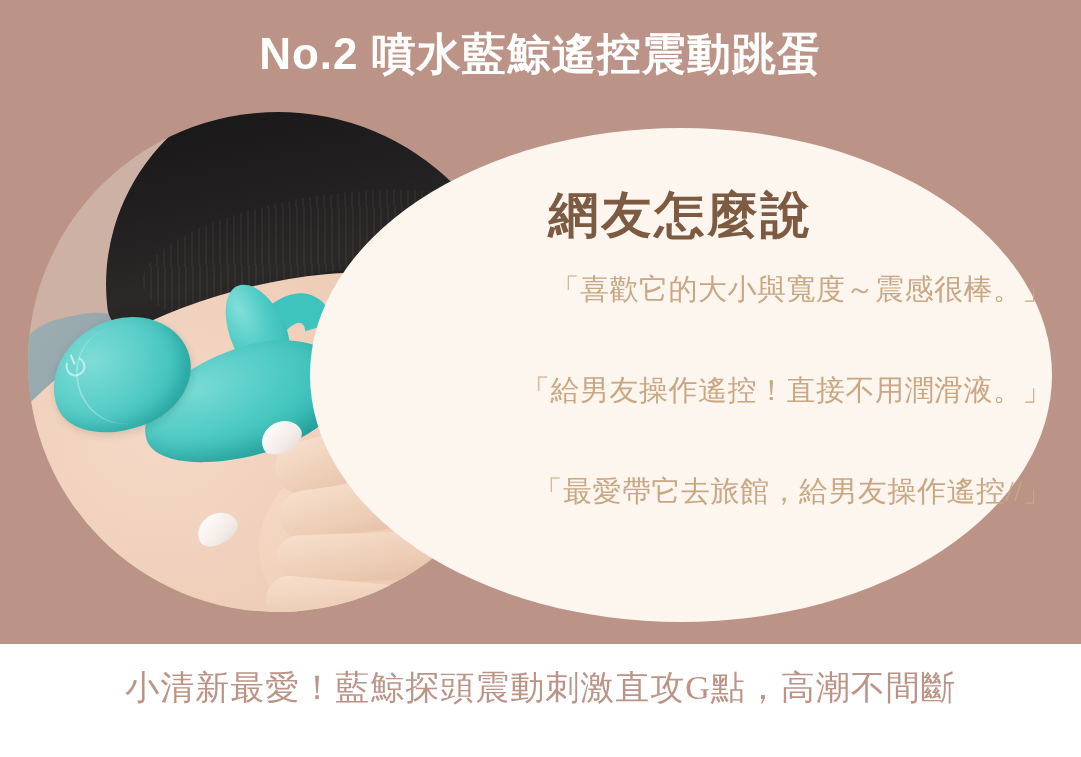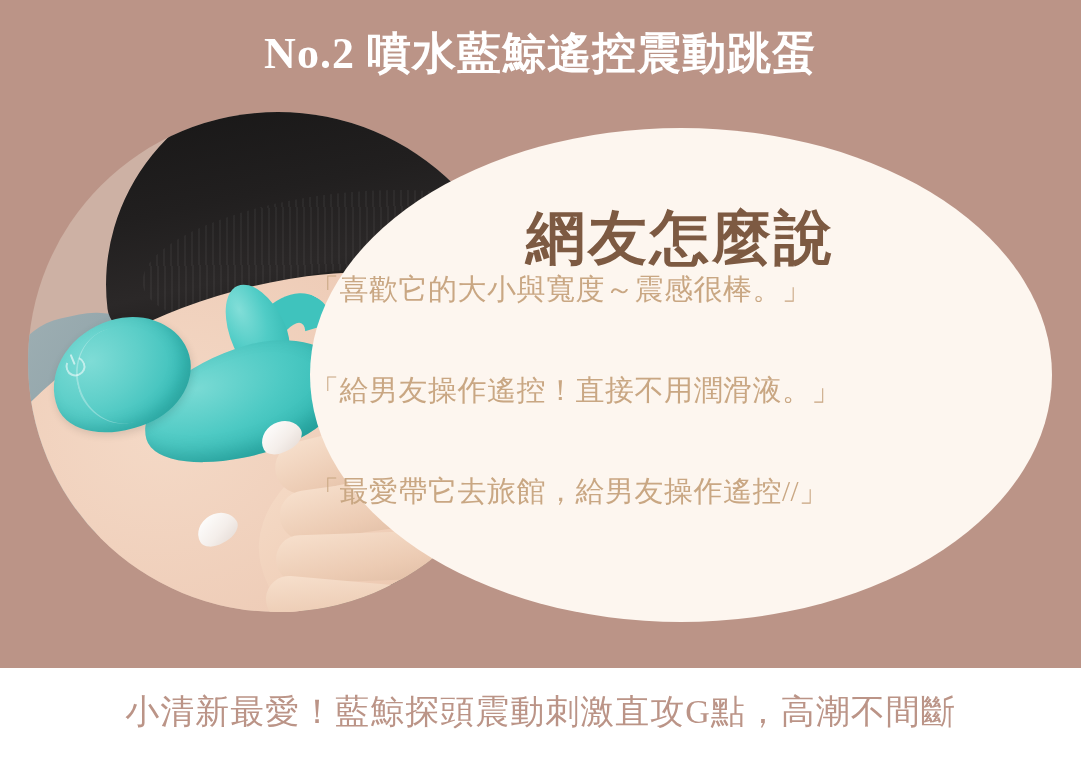--- a/index.html
+++ b/index.html
@@ -36,21 +36,21 @@
     position: absolute;
     left: 0;
     top: 26px;
     width: 1081px;
     text-align: center;
     color: #ffffff;
     font-size: 44px;
     font-weight: 700;
     letter-spacing: 1px;
     line-height: 1.25;
-    font-family: Liberation Serif, serif;
+    font-family: Liberation Sans, sans-serif;
     z-index: 6;
     white-space: nowrap;
   }
 
   
   .photo-circle {
     position: absolute;
     left: 28px;
     top: 112px;
     width: 500px;
@@ -271,55 +271,55 @@
     width: 742px;
     height: 494px;
     background: #fdf6ef;
     border-radius: 50%;
     z-index: 4;
   }
 
   .quote-heading {
     position: absolute;
     left: 310px;
-    top: 203px;
+    top: 185px;
     width: 742px;
     text-align: center;
     color: #7d5a42;
-    font-size: 59px;
+    font-size: 50px;
     font-weight: 700;
     letter-spacing: 3px;
     line-height: 1.2;
     z-index: 5;
     white-space: nowrap;
   }
 
   .quote-list {
     position: absolute;
     left: 310px;
     top: 270px;
     width: 742px;
     z-index: 5;
   }
   .quote-line {
-    text-align: left;
+    text-align: right;
     color: #c9a783;
     font-size: 29px;
     line-height: 1.35;
     letter-spacing: 0.5px;
     margin-bottom: 62px;
     white-space: nowrap;
   }
   .quote-line:last-child { margin-bottom: 1px; }
 
   
   .caption-strip {
     position: absolute;
     left: 0;
-    top: 668px;
+    top: 644px;
     width: 1081px;
     height: 89px;
     background: #ffffff;
     display: flex;
     align-items: center;
     justify-content: center;
   }
   .caption-text {
     color: #bb9487;
     font-size: 34px;

